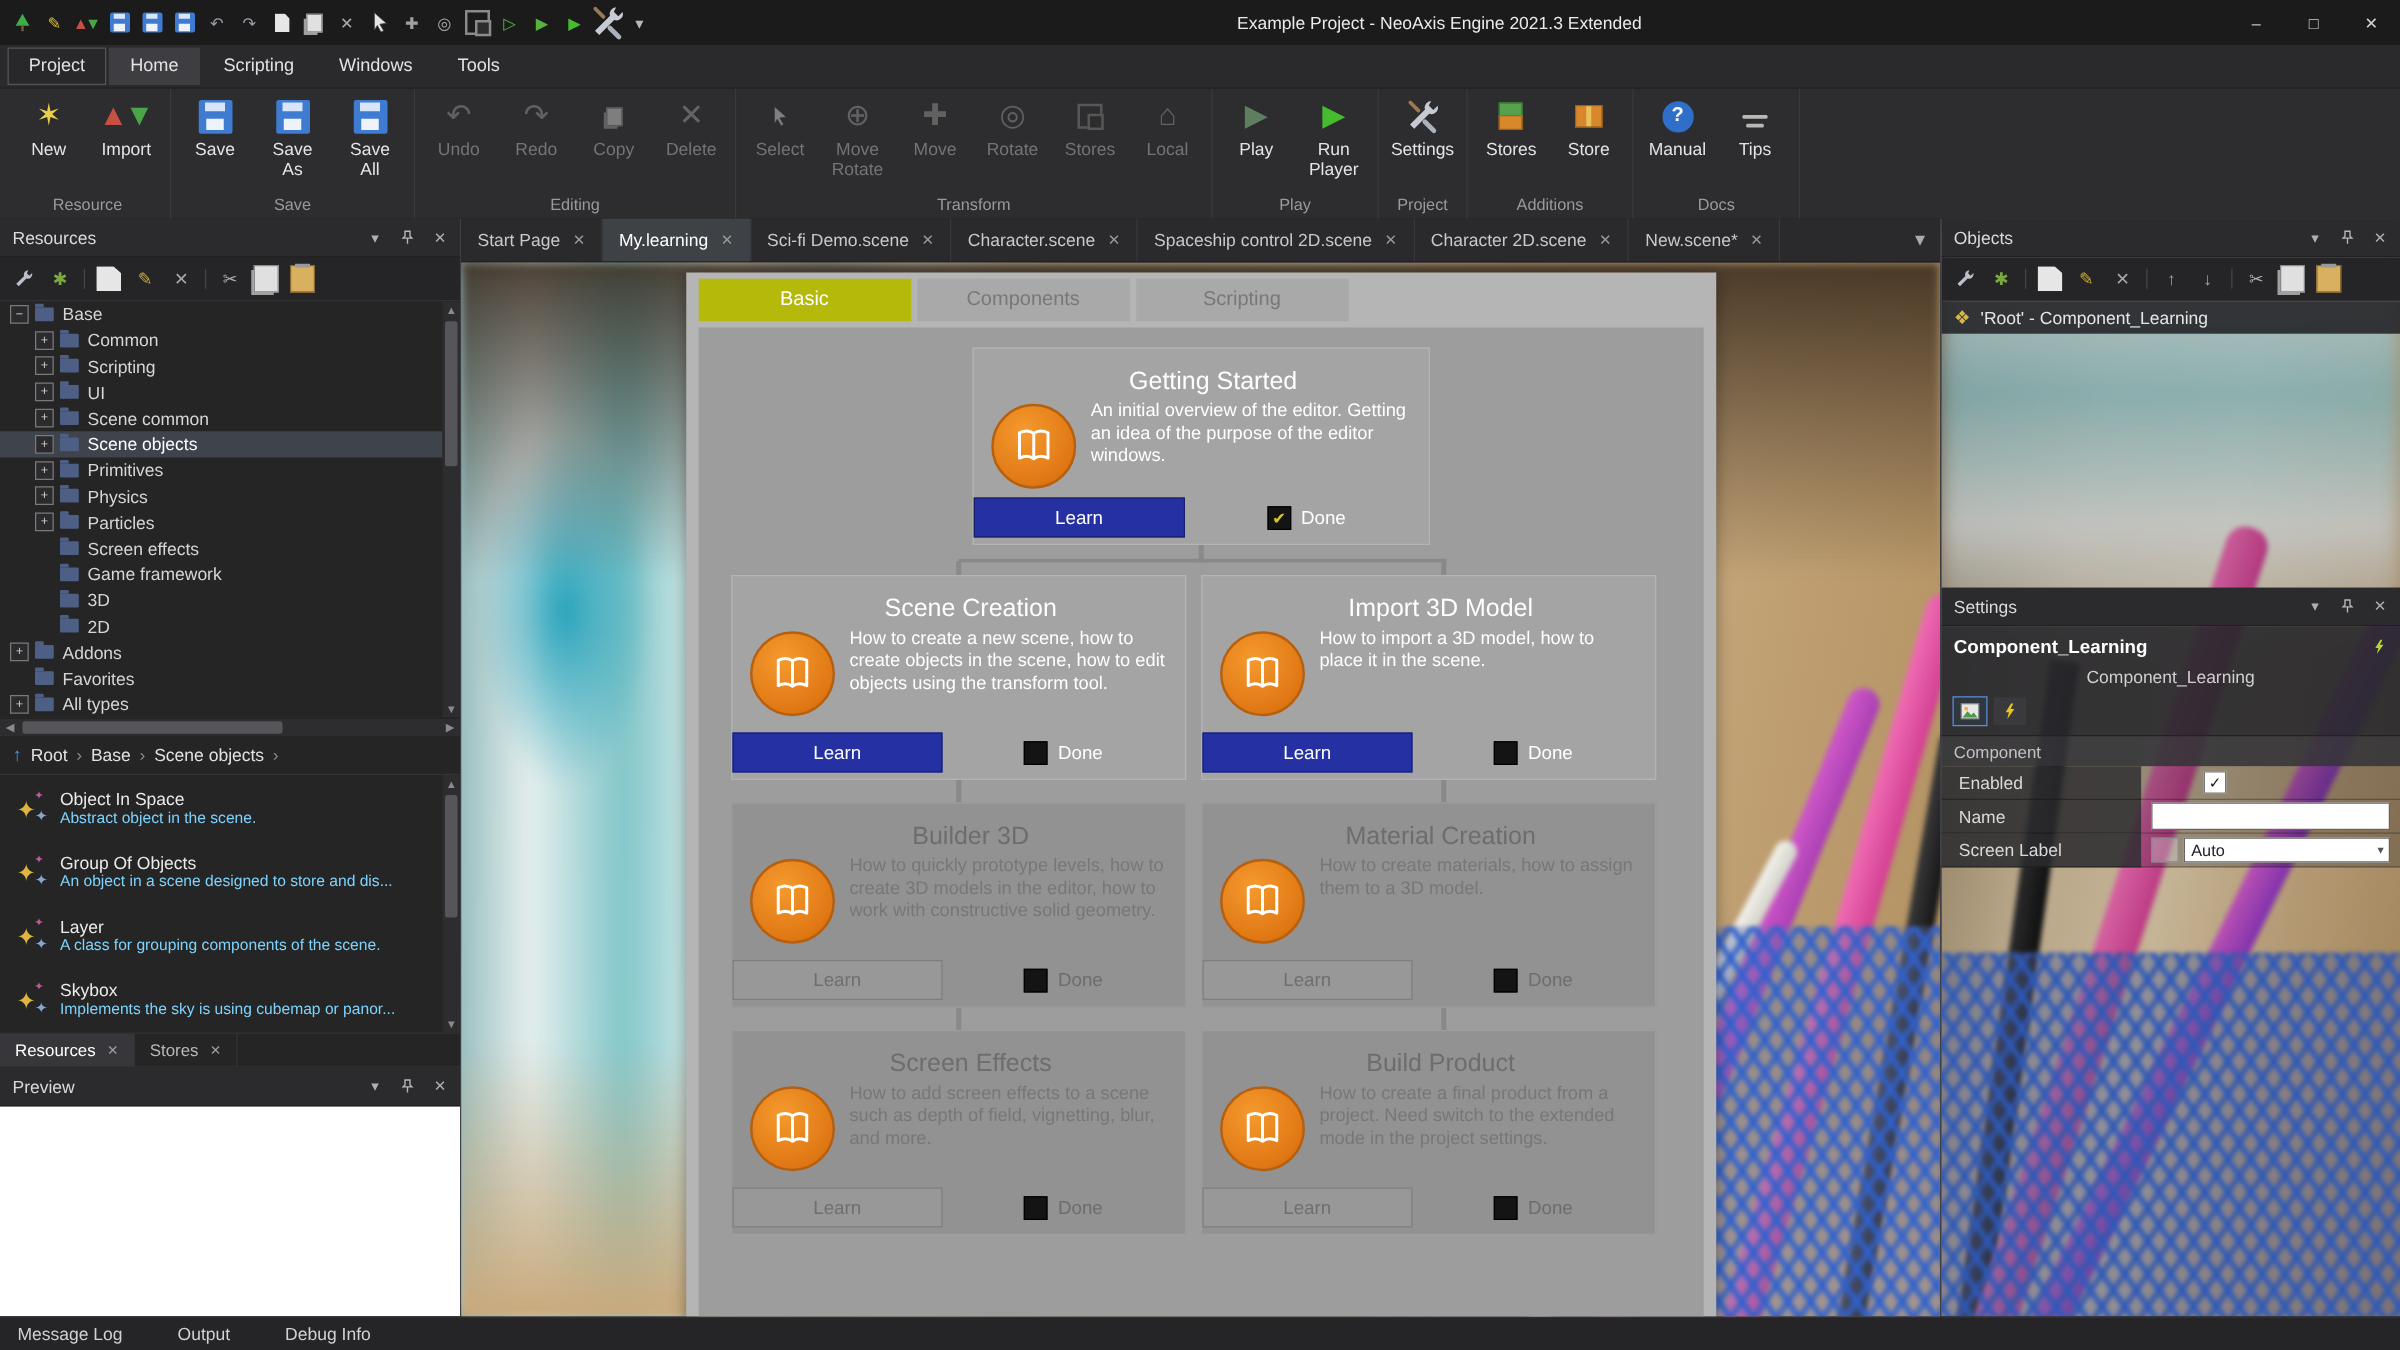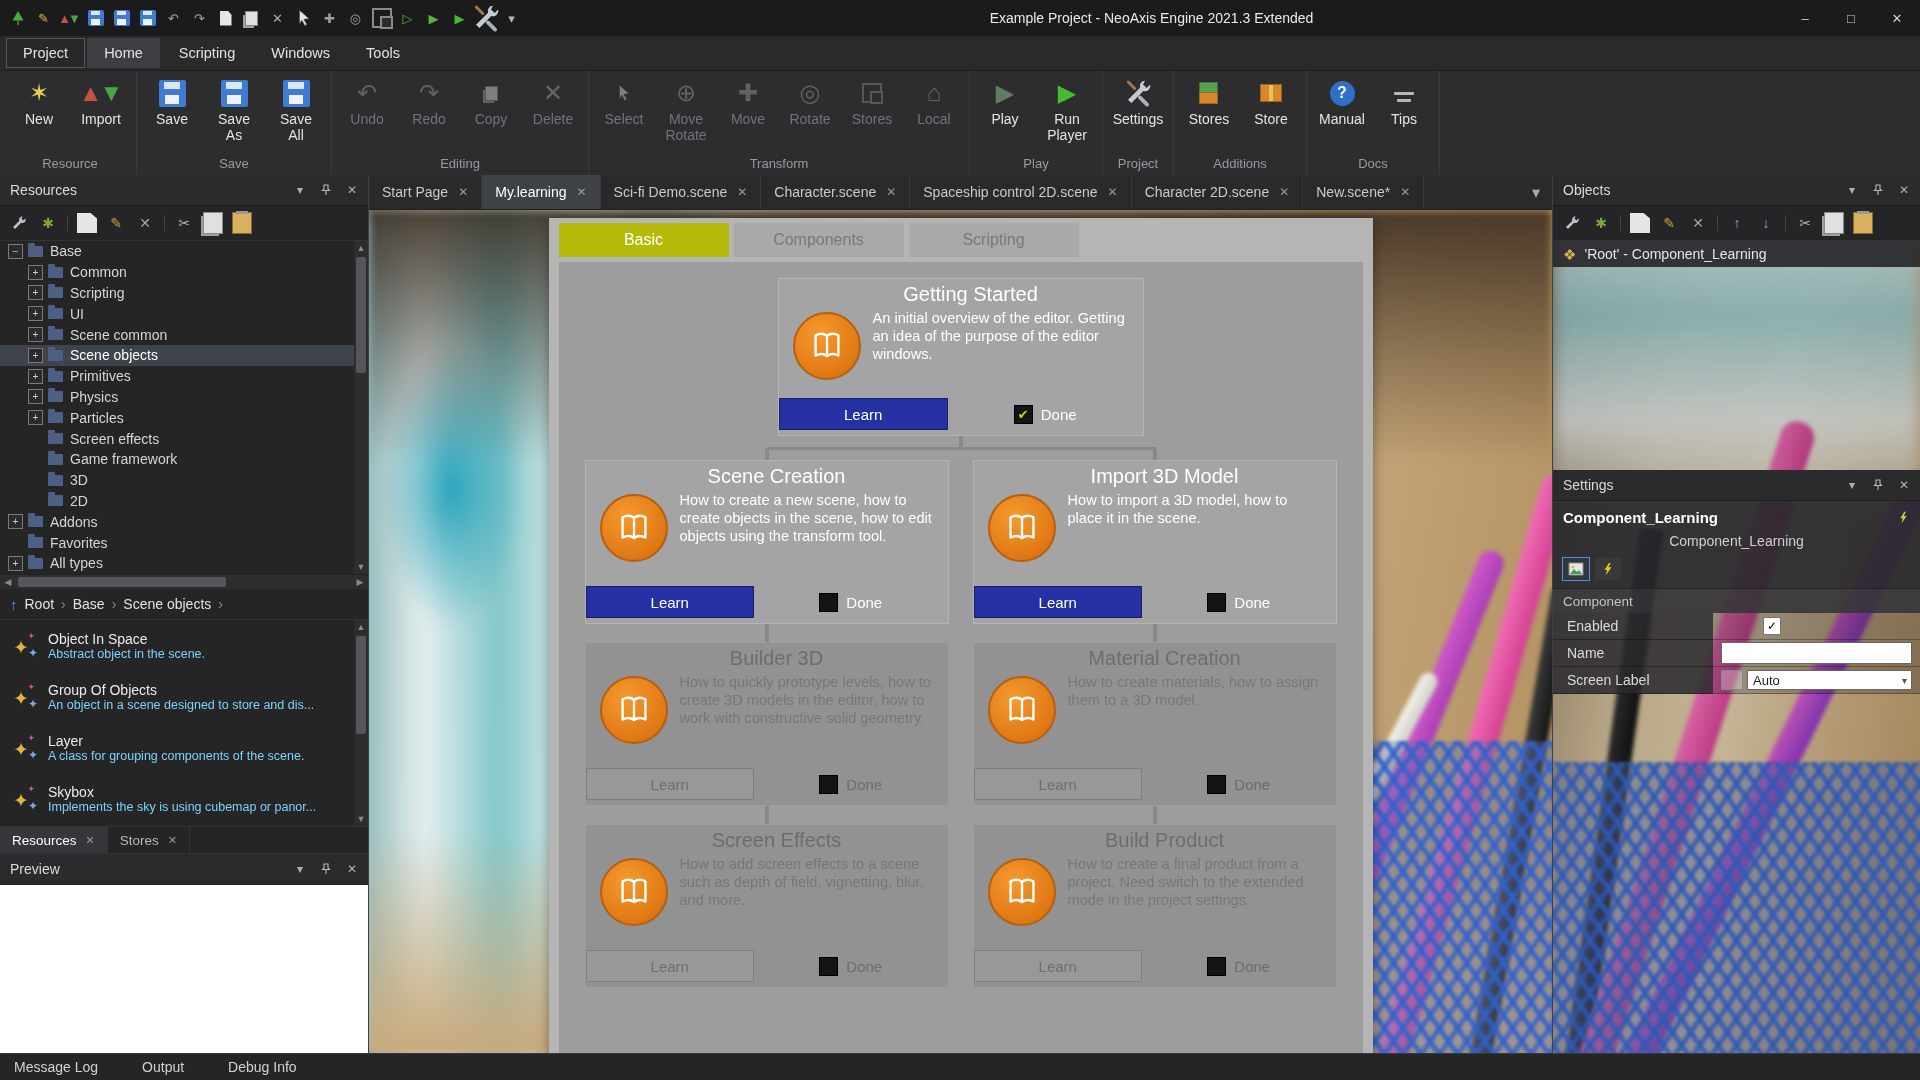--- a/index.html
+++ b/index.html
@@ -114,24 +114,24 @@
   
   .learn-panel{position:relative;z-index:2;width:824px;height:967px;margin:8px auto 0;background:#b5b5b5;padding:5px 10px 10px;box-sizing:border-box;display:flex;flex-direction:column;box-shadow:0 2px 12px rgba(0,0,0,.4);}
   .lp-tabs{height:34px;flex:0 0 34px;display:flex;gap:5px;}
   .lp-tab{width:170px;display:flex;align-items:center;justify-content:center;font-size:16px;color:#787878;background:#a9a9a9;}
   .lp-tab.active{background:#b4b90a;color:#fff;}
   .lp-inner{flex:1;margin-top:5px;background:#9d9d9d;position:relative;padding:16px 26px;box-sizing:border-box;}
   .connector{position:absolute;background:#898989;z-index:1;}
   .card{position:relative;background:#a4a4a4;border:1px solid #b4b4b4;box-sizing:border-box;display:flex;flex-direction:column;z-index:2;}
   .card.disabled{background:#929292;border-color:#9d9d9d;}
   .card-gs{width:366px;height:158px;margin:0 auto;}
-  .cards-row{display:flex;gap:24px;margin-top:18px;position:relative;z-index:2;}
+  .cards-row{display:flex;gap:12px;margin-top:18px;position:relative;z-index:2;}
   .cards-row.first{margin-top:24px;}
   .card-sm{width:364px;height:164px;}
-  .card-title{text-align:center;font-size:20px;color:#fff;margin-top:4px;padding-left:20px;}
+  .card-title{text-align:center;font-size:20px;color:#fff;margin-top:15px;padding-left:20px;}
   .card.disabled .card-title{color:#6d6d6d;}
   .card-body{display:flex;margin-top:4px;align-items:flex-start;}
   .card-ico{width:64px;height:64px;flex:0 0 64px;margin-left:14px;margin-top:2px;border-radius:50%;background:radial-gradient(circle at 38% 32%,#f59a2e,#e07814 70%,#c96208);border:2px solid #b65f0e;display:flex;align-items:center;justify-content:center;}
   .card-text{flex:1;margin:0 10px 0 12px;font-size:14.6px;line-height:1.22;color:#fff;}
   .card.disabled .card-text{color:#777;}
   .card-footer{margin-top:auto;display:flex;align-items:center;height:30px;margin-bottom:6px;}
   .learn-btn{width:46%;height:30px;background:#2531a3;border:1px solid #18206e;color:#fff;font-size:15px;display:flex;align-items:center;justify-content:center;}
   .card.disabled .learn-btn{background:#989898;border-color:#7e7e7e;color:#6f6f6f;}
   .done-wrap{flex:1;display:flex;align-items:center;justify-content:center;gap:8px;}
   .done-box{width:17px;height:17px;background:#141414;border:1px solid #000;display:flex;align-items:center;justify-content:center;color:#d8c81e;font-size:13px;}

